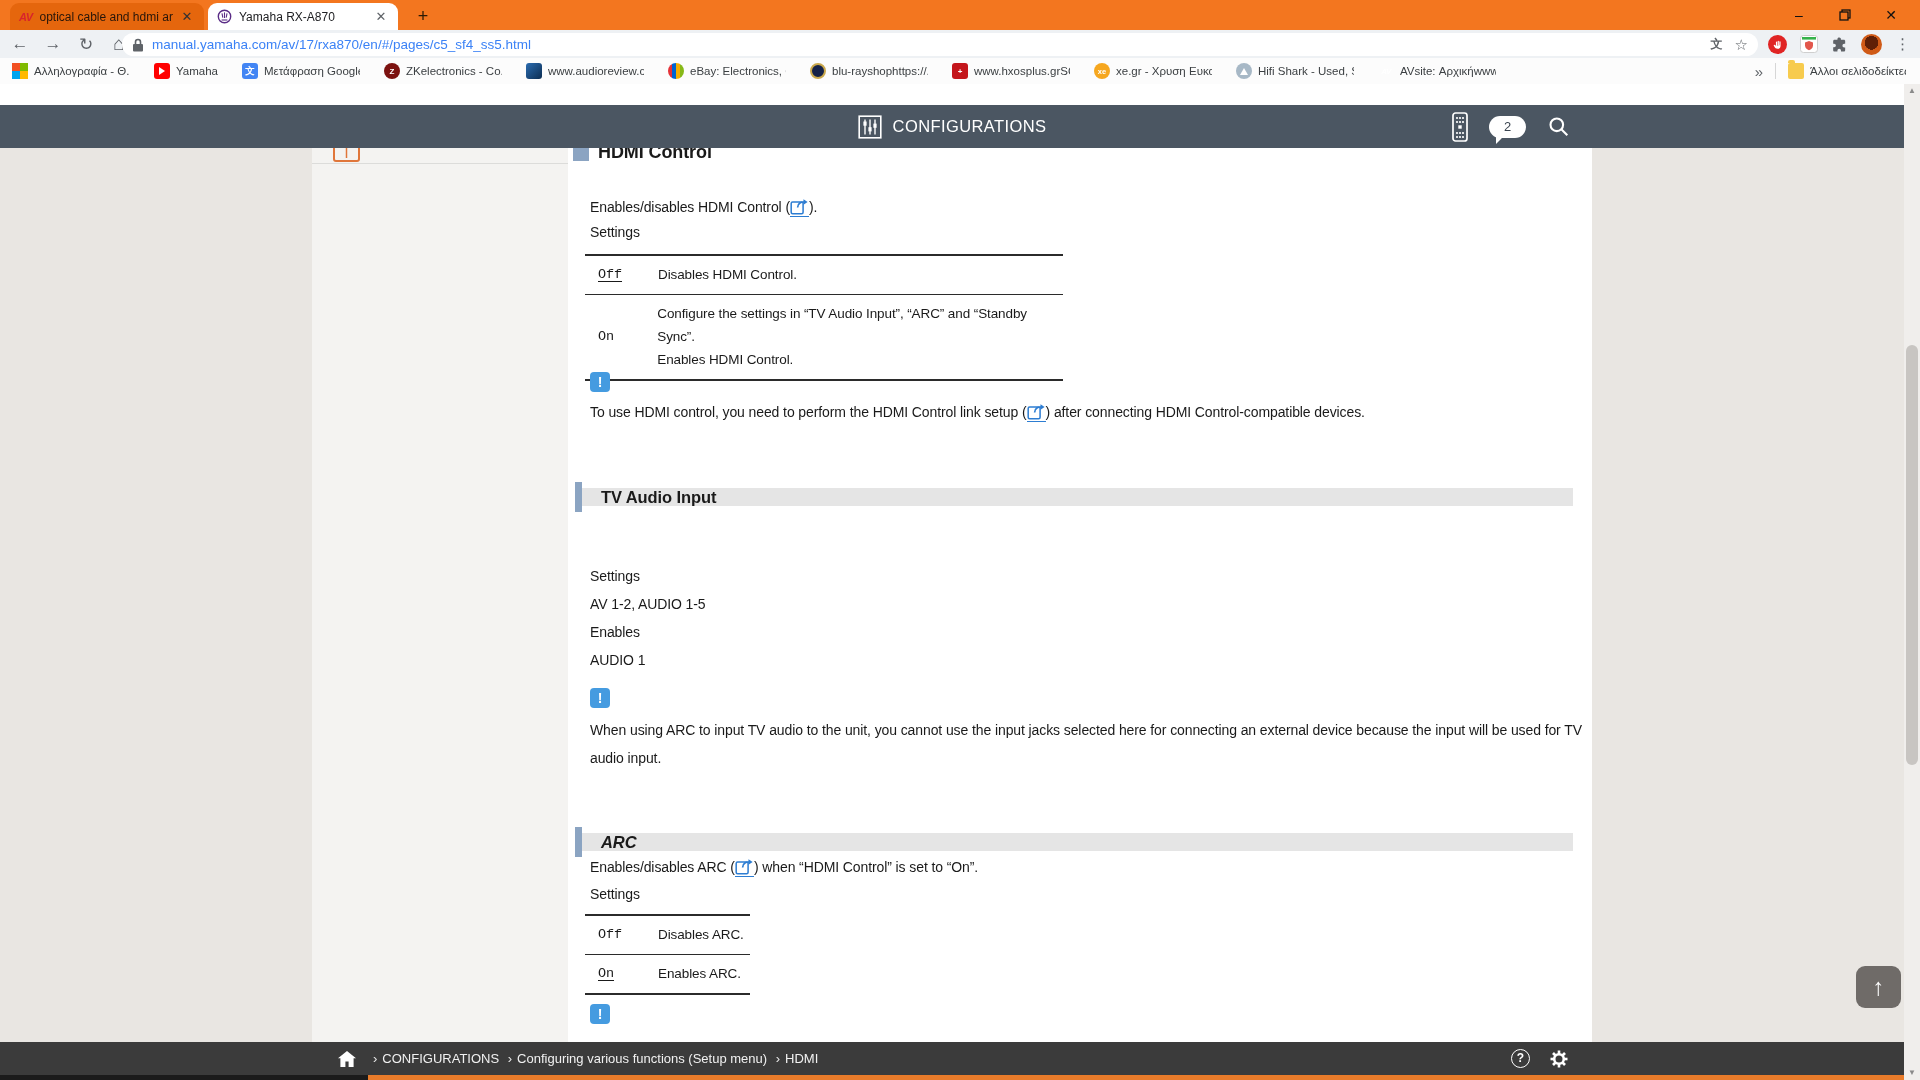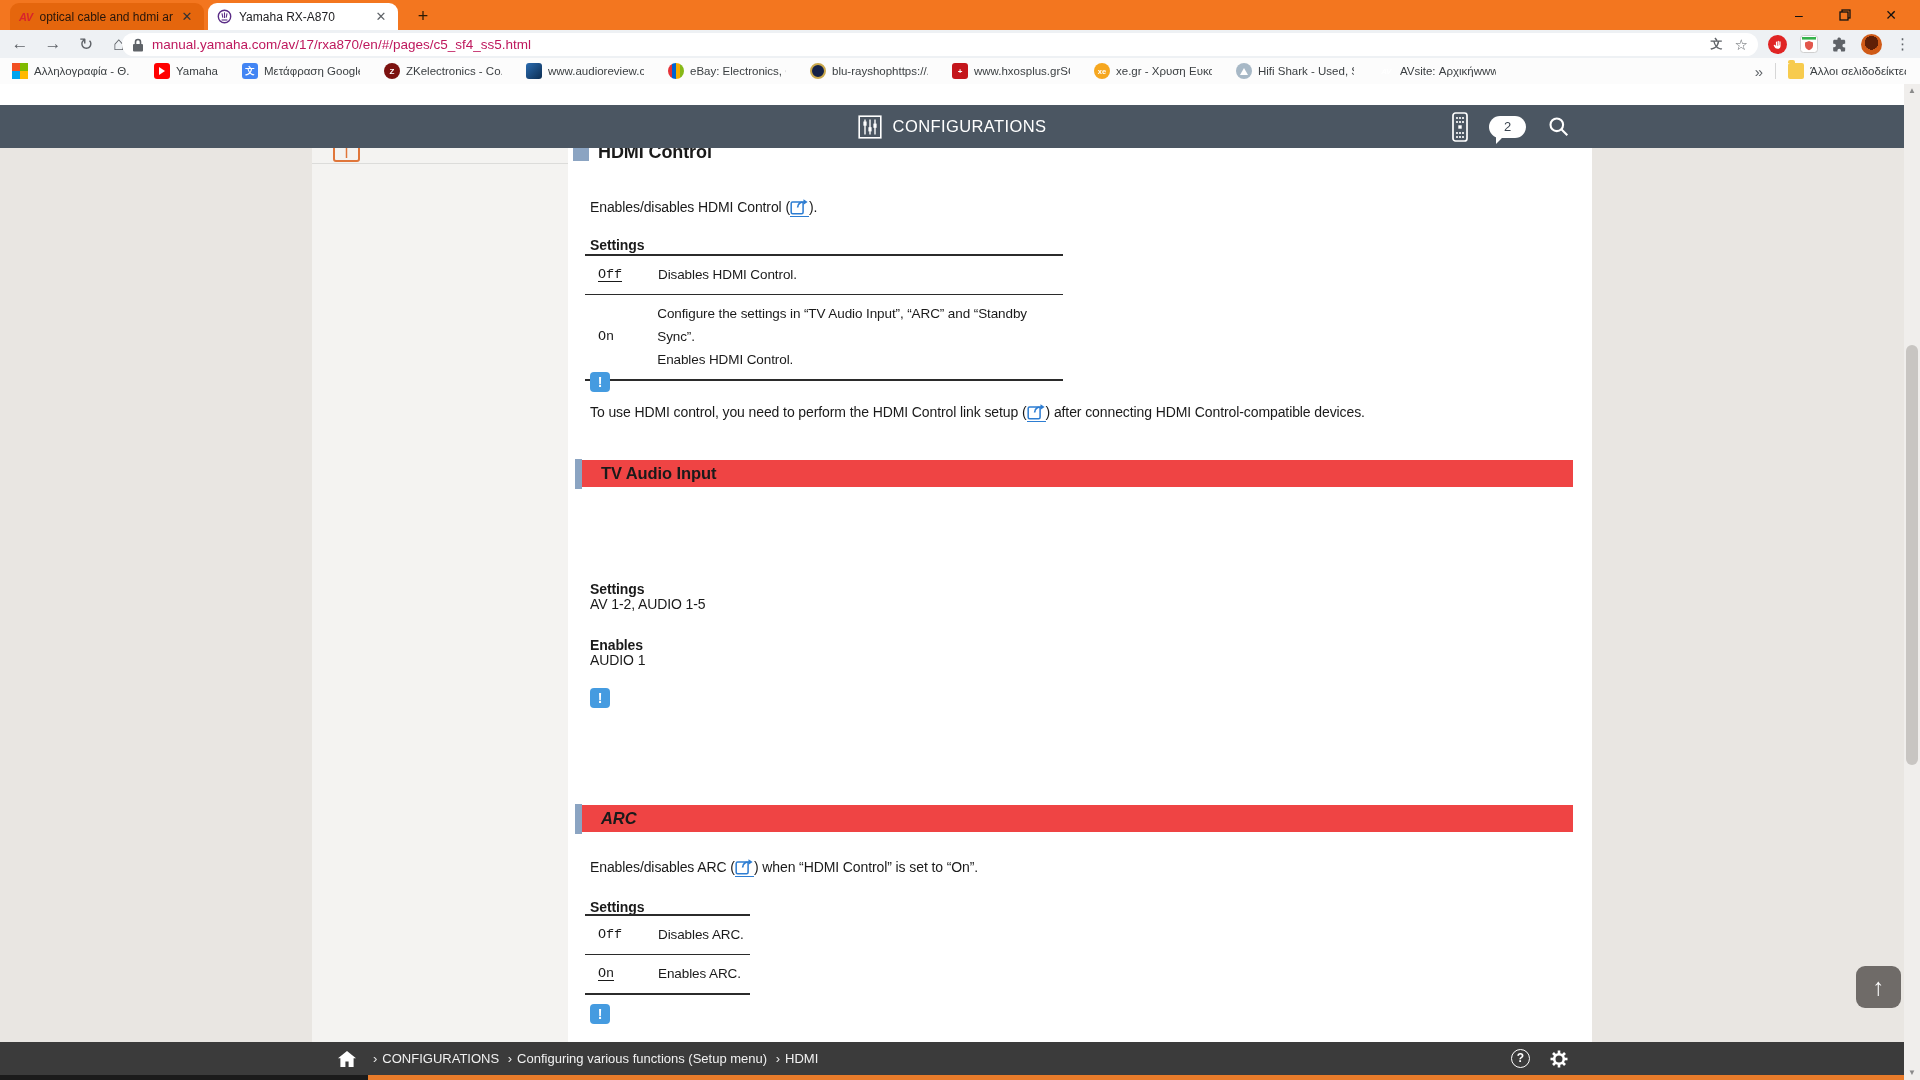--- a/index.html
+++ b/index.html
@@ -17,21 +17,21 @@
   .fav-av-txt { color:#d8242c; font-weight:800; font-style:italic; font-size:11px; letter-spacing:-0.5px; }
   .newtab { position:absolute; left:410px; top:5px; width:26px; height:23px; color:#2b1a05; font-size:18px; text-align:center; line-height:22px; }
   .winctls { position:absolute; right:18px; top:0; height:30px; display:flex; align-items:center; gap:24px; color:#111; }
   .winctl { width:22px; text-align:center; font-size:14px; }
 
   
   .toolbar { position:absolute; left:0; top:30px; width:100%; height:28px; background:#eef1f4; }
   .navbtns { position:absolute; left:10px; top:0; height:28px; display:flex; align-items:center; gap:13px; color:#5f6368; font-size:17px; }
   .navbtn { width:20px; text-align:center; }
   .omnibox { position:absolute; left:122px; top:3px; height:23px; width:1636px; background:#fff; border-radius:12px; display:flex; align-items:center; padding:0 10px; }
-  .url { font-size:13.5px; color:#be185d; margin-left:8px; flex:1; white-space:nowrap; overflow:hidden; }
+  .url { font-size:13.5px; color:#3b82f6; margin-left:8px; flex:1; white-space:nowrap; overflow:hidden; }
   .omni-right { display:flex; align-items:center; gap:12px; color:#5f6368; }
   .gt-glyph { font-size:12px; font-weight:bold; }
   .star-glyph { font-size:15px; }
   .extrow { position:absolute; right:10px; top:0; height:28px; display:flex; align-items:center; gap:13px; }
   .ext-hand { width:19px; height:19px; border-radius:50%; background:#e02424; display:flex; align-items:center; justify-content:center; }
   .avatar { width:21px; height:21px; border-radius:50%; background:radial-gradient(circle at 50% 42%, #5e1f06 0 42%, #cf5a17 43% 100%); }
   .menu-dots { color:#5f6368; font-size:15px; }
 
   
   .bmbar { position:absolute; left:0; top:58px; width:100%; height:26px; background:#fcfcfc; display:flex; align-items:center; padding-left:12px; }
@@ -70,33 +70,33 @@
   .sidebar { position:absolute; left:312px; top:148px; width:256px; bottom:38px; background:#f4f3f1; z-index:1; }
   .sidebar-divider { position:absolute; top:15px; left:0; right:0; border-bottom:1px solid #dcdcda; }
   .toc-icon { position:absolute; left:21px; top:-9px; }
 
   .content { position:absolute; left:568px; top:148px; width:1024px; bottom:38px; background:#fff; z-index:2; overflow:hidden; font-size:14px; color:#1a1a1a; letter-spacing:-0.1px; }
   .abs { position:absolute; }
   .h1row { top:-6px; left:5px; display:flex; align-items:center; }
   .h1sq { width:16px; height:16px; background:#8ba4c2; margin-right:9px; }
   .h1txt { font-size:18px; font-weight:bold; }
   .bodytext { line-height:22px; }
-  .lbl { font-weight:bold;margin-top:13px; }
+  .lbl { font-weight:normal; }
   .jump { display:inline-block; vertical-align:-3px; border-bottom:1px solid #2d7dd2; line-height:0; padding-bottom:1px; }
 
   .stable { border-top:2px solid #2b2b2b; }
   .trow { display:flex; align-items:center; border-bottom:1.5px solid #2b2b2b; padding:7px 0 8px; }
   .trow.last { border-bottom-width:2px; }
   .tcell-k { width:73px; padding-left:13px; font-size:13.5px; align-self:center;font-family:Liberation Mono, monospace; }
   .tcell-v { font-size:13.5px; line-height:23px; }
   .u { text-decoration:underline; text-underline-offset:3px; }
 
   .noteicon { width:20px; height:20px; background:#459be0; border-radius:4px; color:#fff; font-weight:bold; font-size:14px; text-align:center; line-height:20px; }
 
-  .secbar { left:7px; width:998px; height:27px; background:#ef4444; display:flex; align-items:center; }
+  .secbar { left:7px; width:998px; height:18px; background:#e5e5e5; display:flex; align-items:center;margin-top:28px; }
   .secbar .vbar { width:7px; height:30px; background:#8ba4c2; margin-right:19px; }
   .secbar .sectitle { font-size:16.5px; font-weight:bold; }
 
   
   .footer { position:absolute; left:0; top:1042px; width:1904px; height:33px; background:#3b3b3b; z-index:40; display:flex; align-items:center; padding-left:338px; color:#f1f1f1; font-size:13px; }
   .crumb-sep { margin:0 5px; color:#e8e8e8; }
   .footer-home { margin-right:12px; display:flex; align-items:center; }
   .f-icon { position:absolute; top:7px; }
   .f-help { left:1511px; width:19px; height:19px; border:1.6px solid #fff; border-radius:50%; color:#fff; font-size:12px; font-weight:bold; text-align:center; line-height:16px; }
   .f-gear { left:1549px; }
@@ -360,20 +360,21 @@
       <span class="sectitle">TV Audio Input</span>
     </div>
 
 
     <div class="abs lbl" style="top:420px; left:22px;">Settings</div>
     <div class="abs" style="top:448px; left:22px;">AV 1-2, AUDIO 1-5</div>
     <div class="abs lbl" style="top:476px; left:22px;">Enables</div>
     <div class="abs" style="top:504px; left:22px;">AUDIO 1</div>
 
     <div class="abs noteicon" style="top:540px; left:22px;">!</div>
+    <div class="abs" style="top:568px; left:22px; width:995px; line-height:28px;">When using ARC to input TV audio to the unit, you cannot use the input jacks selected here for connecting an external device because the input will be used for TV audio input.</div>
 
     <div class="abs secbar" style="top:657px;font-style:italic;">
       <span class="vbar"></span>
       <span class="sectitle">ARC</span>
     </div>
 
     <div class="abs bodytext" style="top:708px; left:22px;">
       <span>Enables/disables ARC (</span><span class="jump"><svg width="19" height="17" viewBox="0 0 20 18">
             <rect x="1.2" y="4.2" width="12.6" height="12.4" rx="1.5" fill="none" stroke="#2d7dd2" stroke-width="1.6"></rect>
             <path d="M8 10c0-4.2 4-6.3 7.5-5.6" fill="none" stroke="#2d7dd2" stroke-width="1.8"></path>

